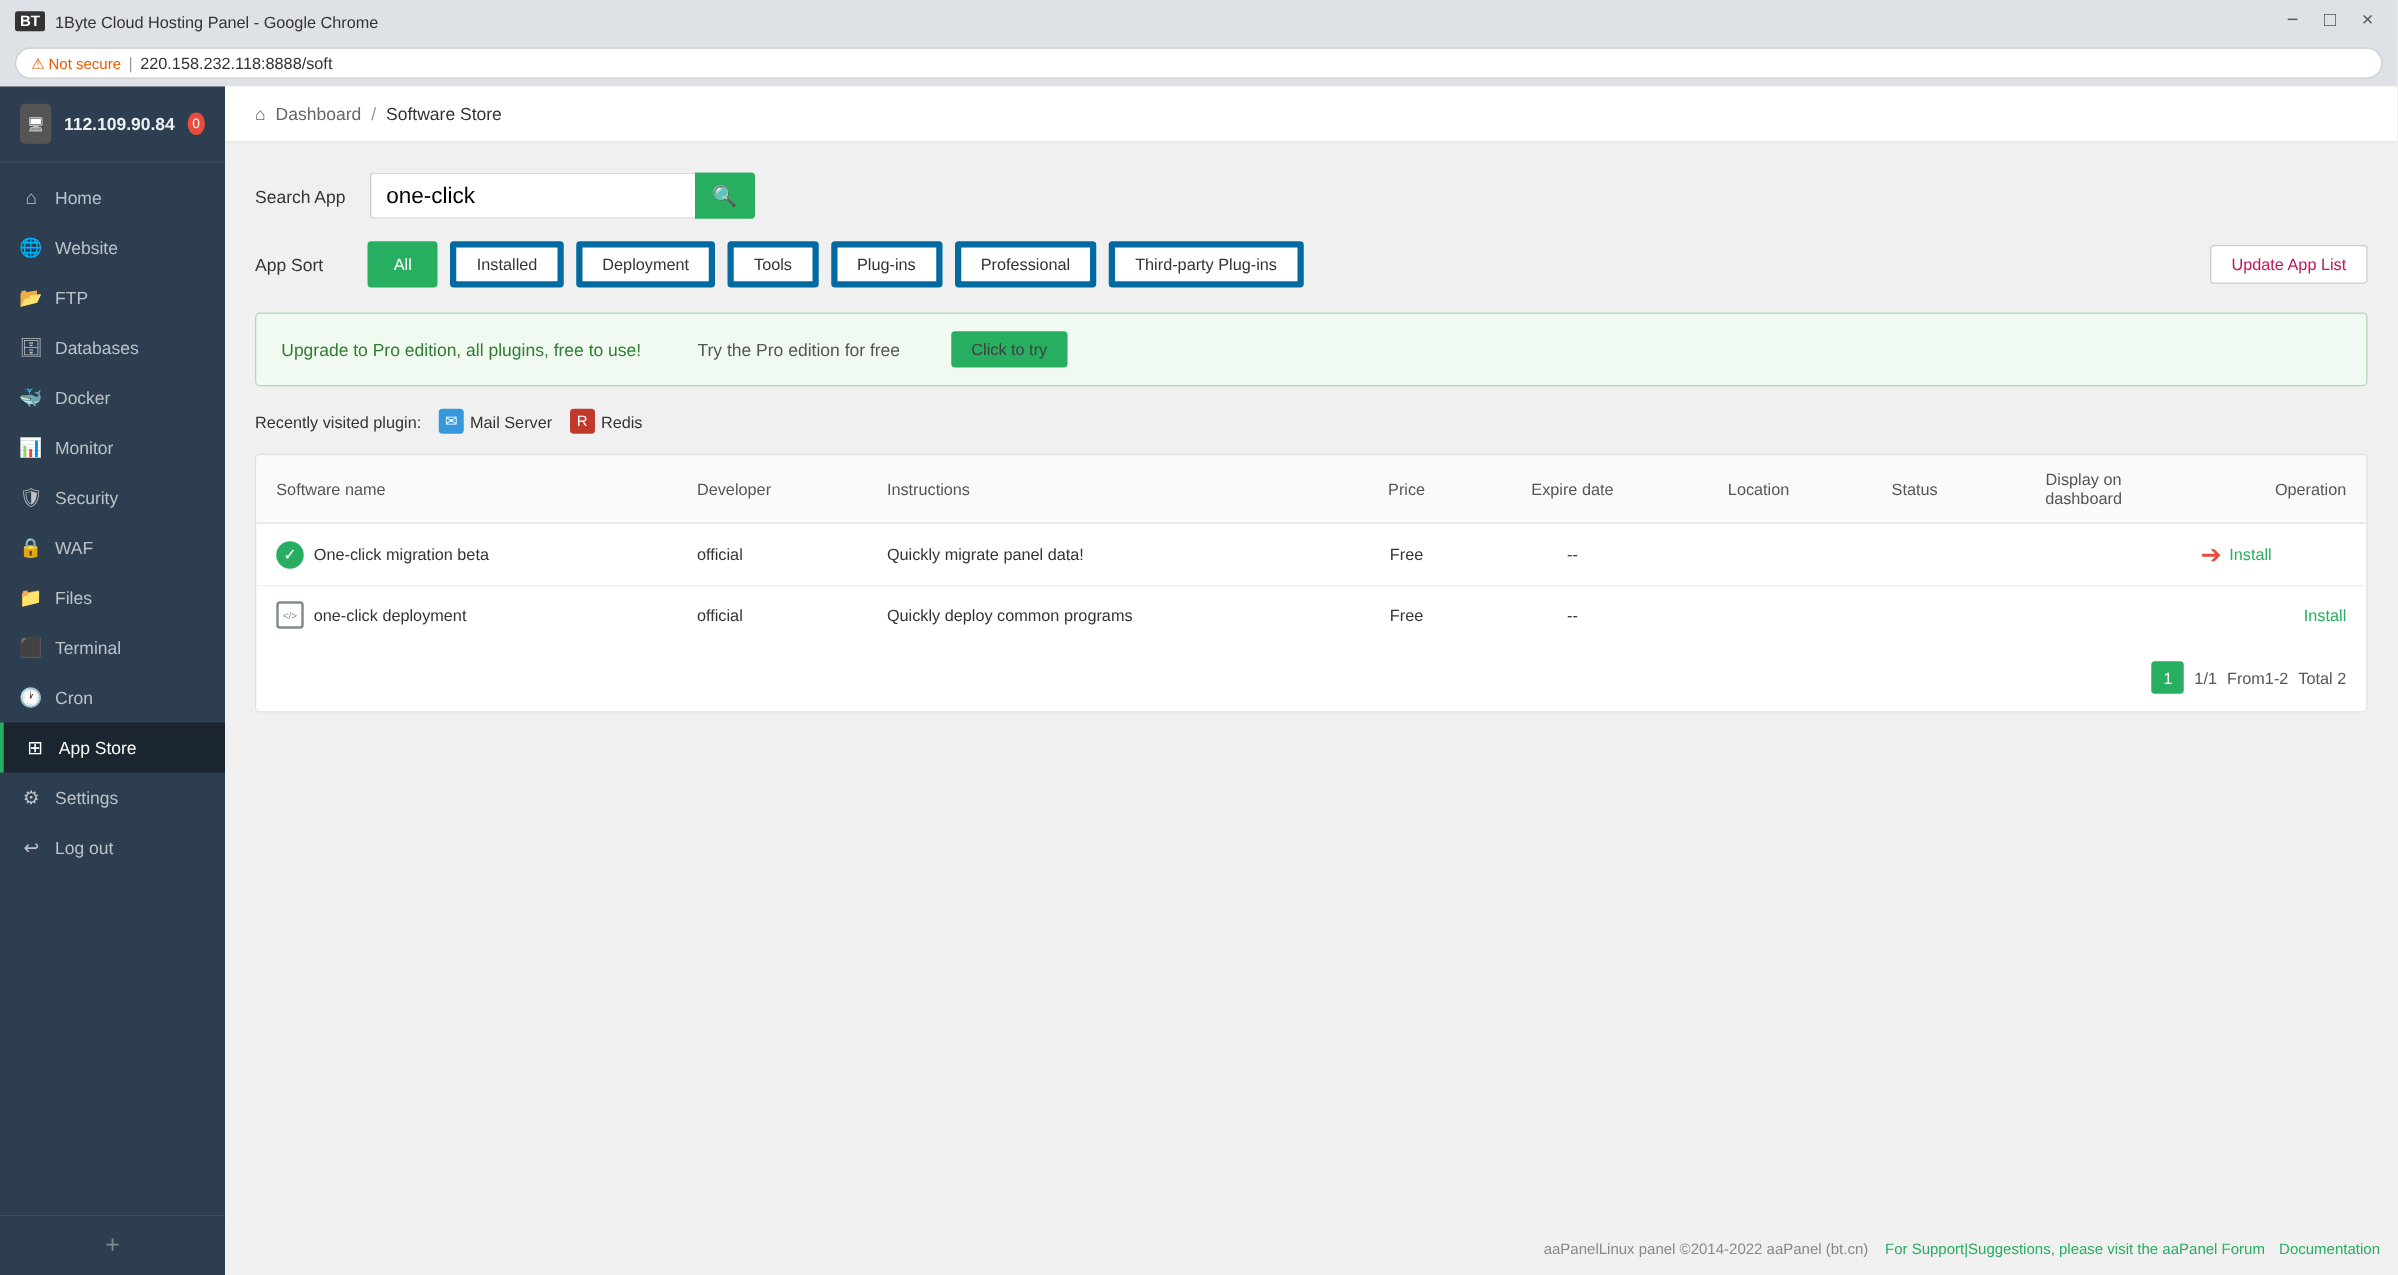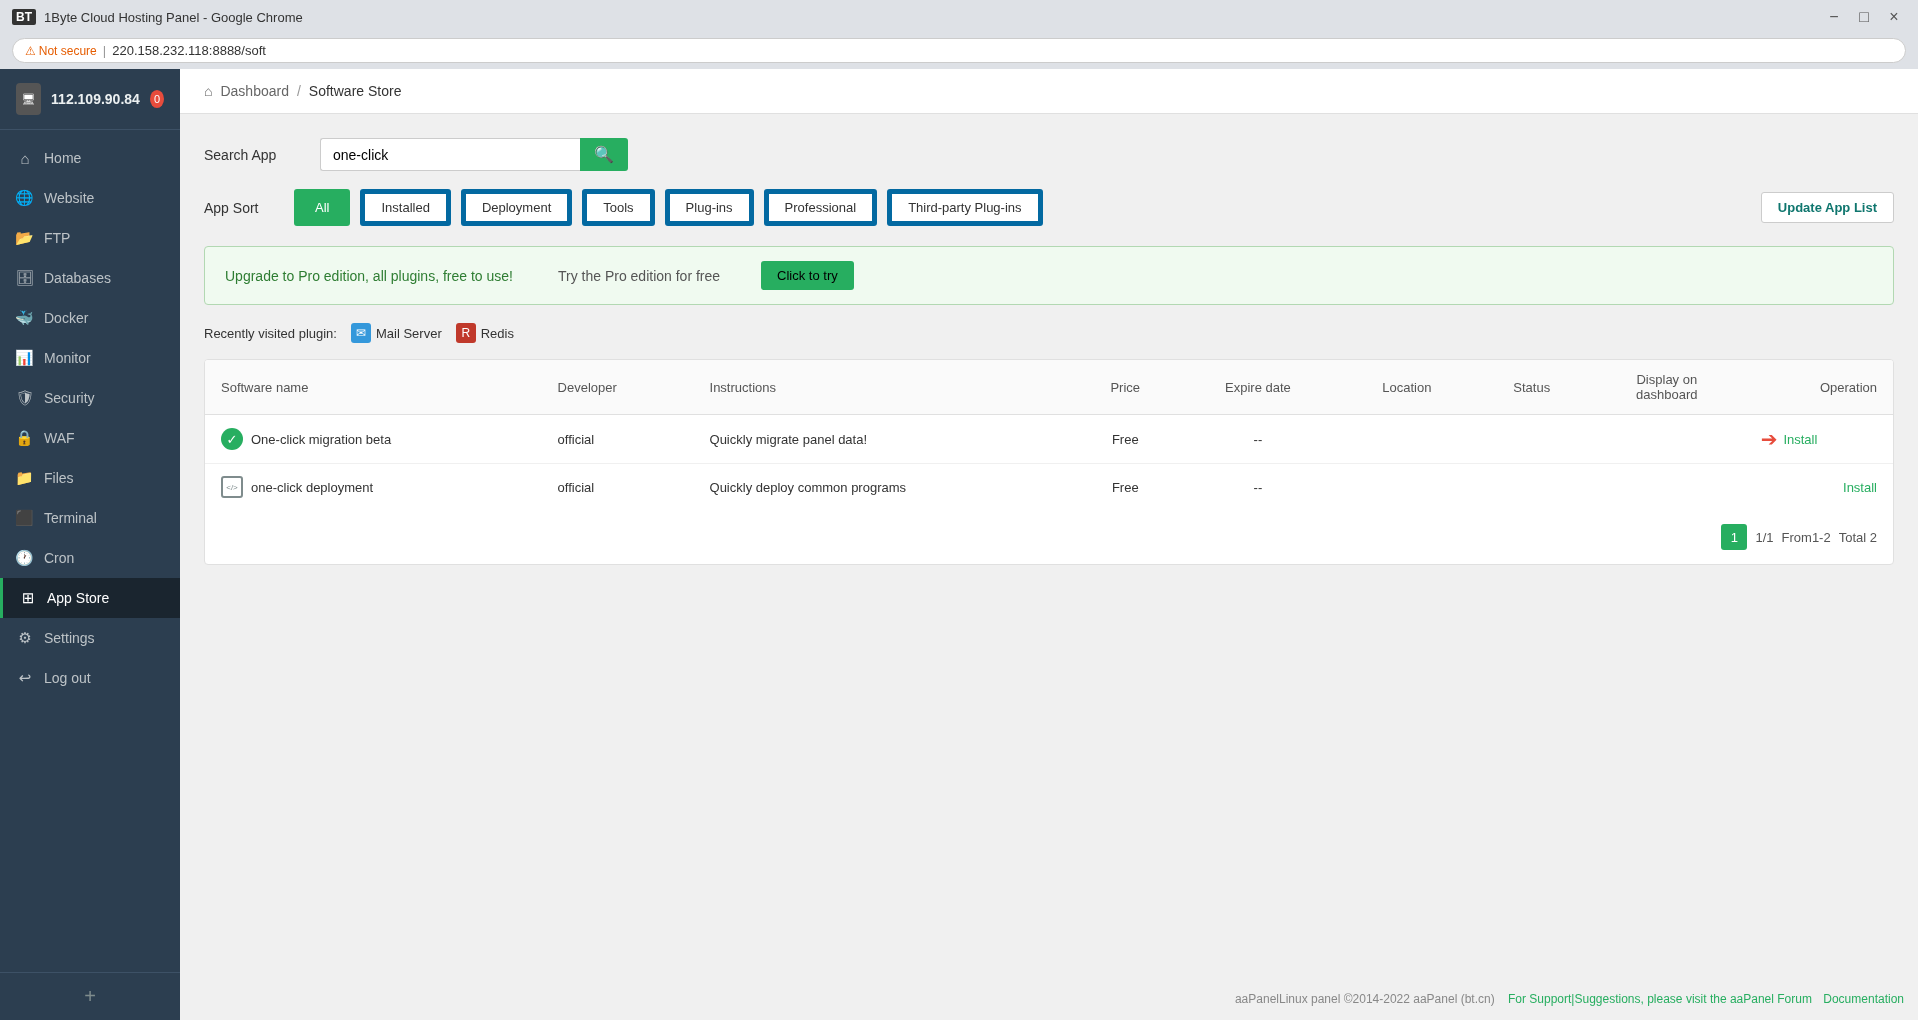--- a/index.html
+++ b/index.html
@@ -35,35 +35,35 @@
     .main-content { flex: 1; display: flex; flex-direction: column; overflow: hidden; background: #f0f0f0; }
     .page-header { background: white; padding: 14px 24px; border-bottom: 1px solid #e0e0e0; display: flex; align-items: center; gap: 8px; font-size: 14px; color: #666; }
     .breadcrumb-sep { color: #999; }
     .breadcrumb-current { color: #333; font-weight: 500; }
     .page-body { flex: 1; padding: 24px; overflow-y: auto; }
 
     
     .search-row { display: flex; align-items: center; gap: 12px; margin-bottom: 18px; }
     .search-label { font-size: 14px; color: #333; font-weight: 500; width: 80px; }
     .search-input-wrap { display: flex; }
-    .search-input { border: 1px solid #ccc; border-right: none; padding: 7px 12px; font-size: 14px; width: 260px; border-radius: 3px 0 0 3px; outline: none; margin-left: 24px; }
+    .search-input { border: 1px solid #ccc; border-right: none; padding: 7px 12px; font-size: 18px; width: 260px; border-radius: 3px 0 0 3px; outline: none; }
     .search-btn { background: #27ae60; border: none; color: white; padding: 7px 14px; cursor: pointer; border-radius: 0 3px 3px 0; font-size: 16px; display: flex; align-items: center; }
 
     
     .filter-row { display: flex; align-items: center; gap: 10px; margin-bottom: 20px; flex-wrap: wrap; }
     .filter-label { font-size: 14px; color: #333; font-weight: 500; width: 80px; }
     .filter-btn { padding: 6px 16px; border: 5px solid #0369a1; background: white; border-radius: 3px; font-size: 13px; cursor: pointer; color: #333; }
     .filter-btn.active { background: #27ae60; border-color: #27ae60; color: white; }
-    .update-btn { margin-left: auto; padding: 7px 16px; border: 1px solid #ccc; background: white; border-radius: 3px; font-size: 13px; cursor: pointer; color: #0f766e; font-weight: bold; }
+    .update-btn { margin-left: auto; padding: 7px 16px; border: 1px solid #ccc; background: white; border-radius: 3px; font-size: 13px; cursor: pointer; color: #be185d; }
 
     
     .promo-banner { background: #f0faf0; border: 1px solid #b2d8b2; border-radius: 4px; padding: 14px 20px; margin-bottom: 18px; display: flex; align-items: center; gap: 29px; }
     .promo-text { font-size: 14px; color: #2e7d32; font-weight: 500; }
     .promo-sub { font-size: 14px; color: #555; margin-left: 16px; }
-    .promo-cta { margin-left: 12px; background: #27ae60; color: #000000; border: none; padding: 7px 16px; border-radius: 3px; cursor: pointer; font-size: 13px; }
+    .promo-cta { margin-left: 12px; background: #27ae60; color: #404040; border: none; padding: 7px 16px; border-radius: 3px; cursor: pointer; font-size: 13px; }
 
     
     .recent-row { display: flex; align-items: center; gap: 14px; margin-bottom: 16px; font-size: 13px; color: #555; }
     .recent-label { font-weight: 500; color: #333; }
     .plugin-tag { display: flex; align-items: center; gap: 5px; cursor: pointer; color: #333; font-size: 13px; }
     .plugin-icon { width: 20px; height: 20px; border-radius: 3px; display: flex; align-items: center; justify-content: center; font-size: 12px; }
     .plugin-icon.mail { background: #3498db; color: white; }
     .plugin-icon.redis { background: #c0392b; color: white; }
 
     

